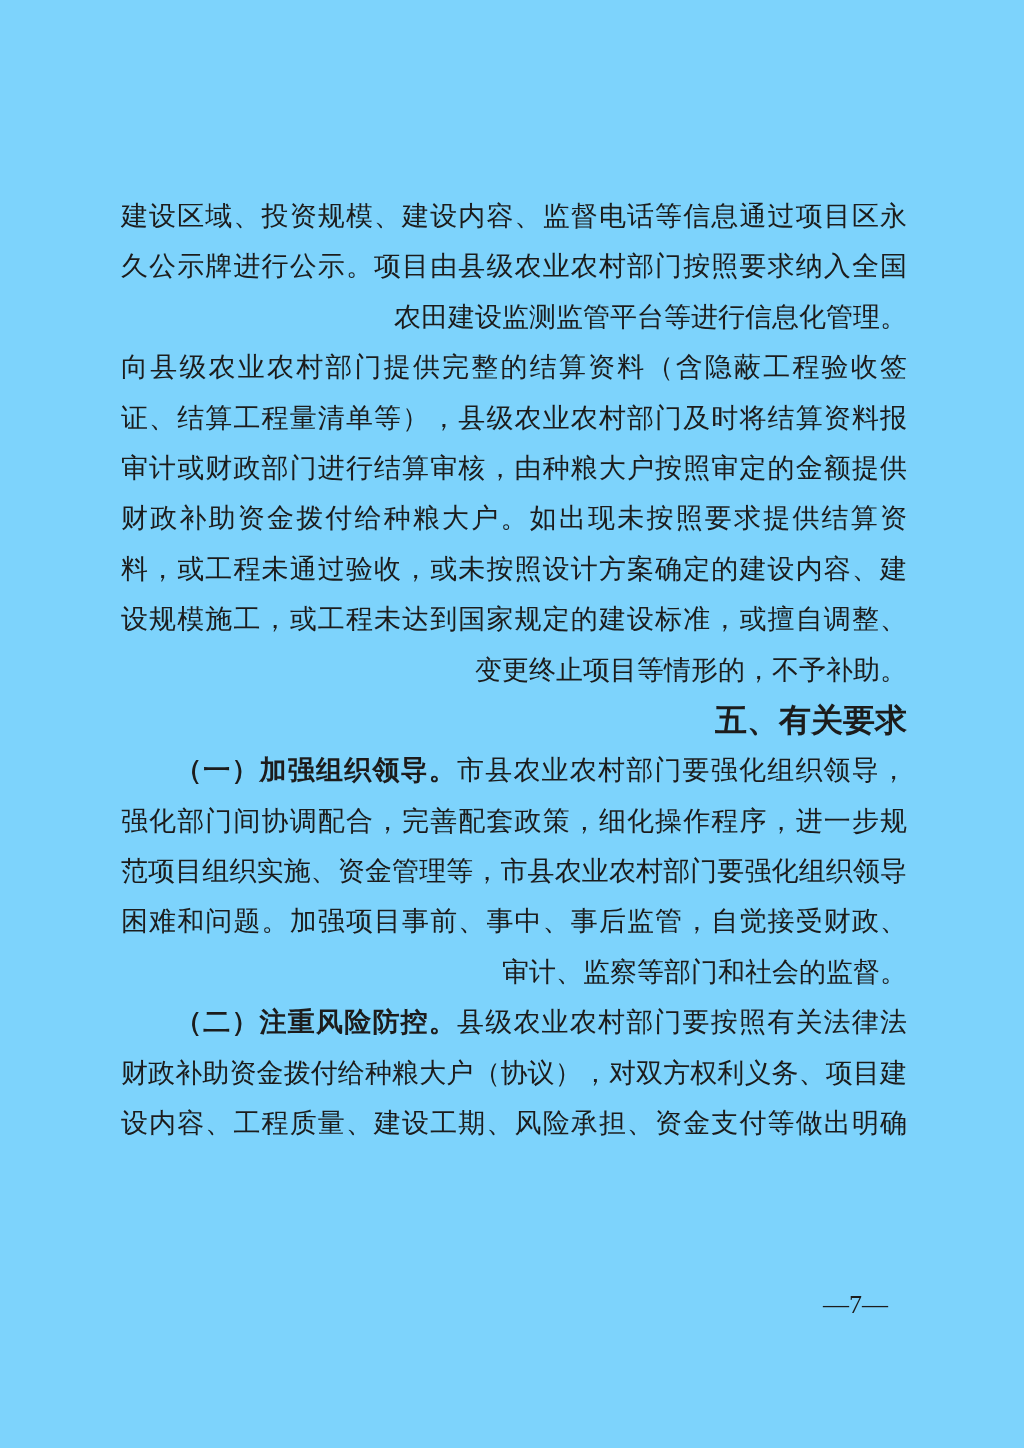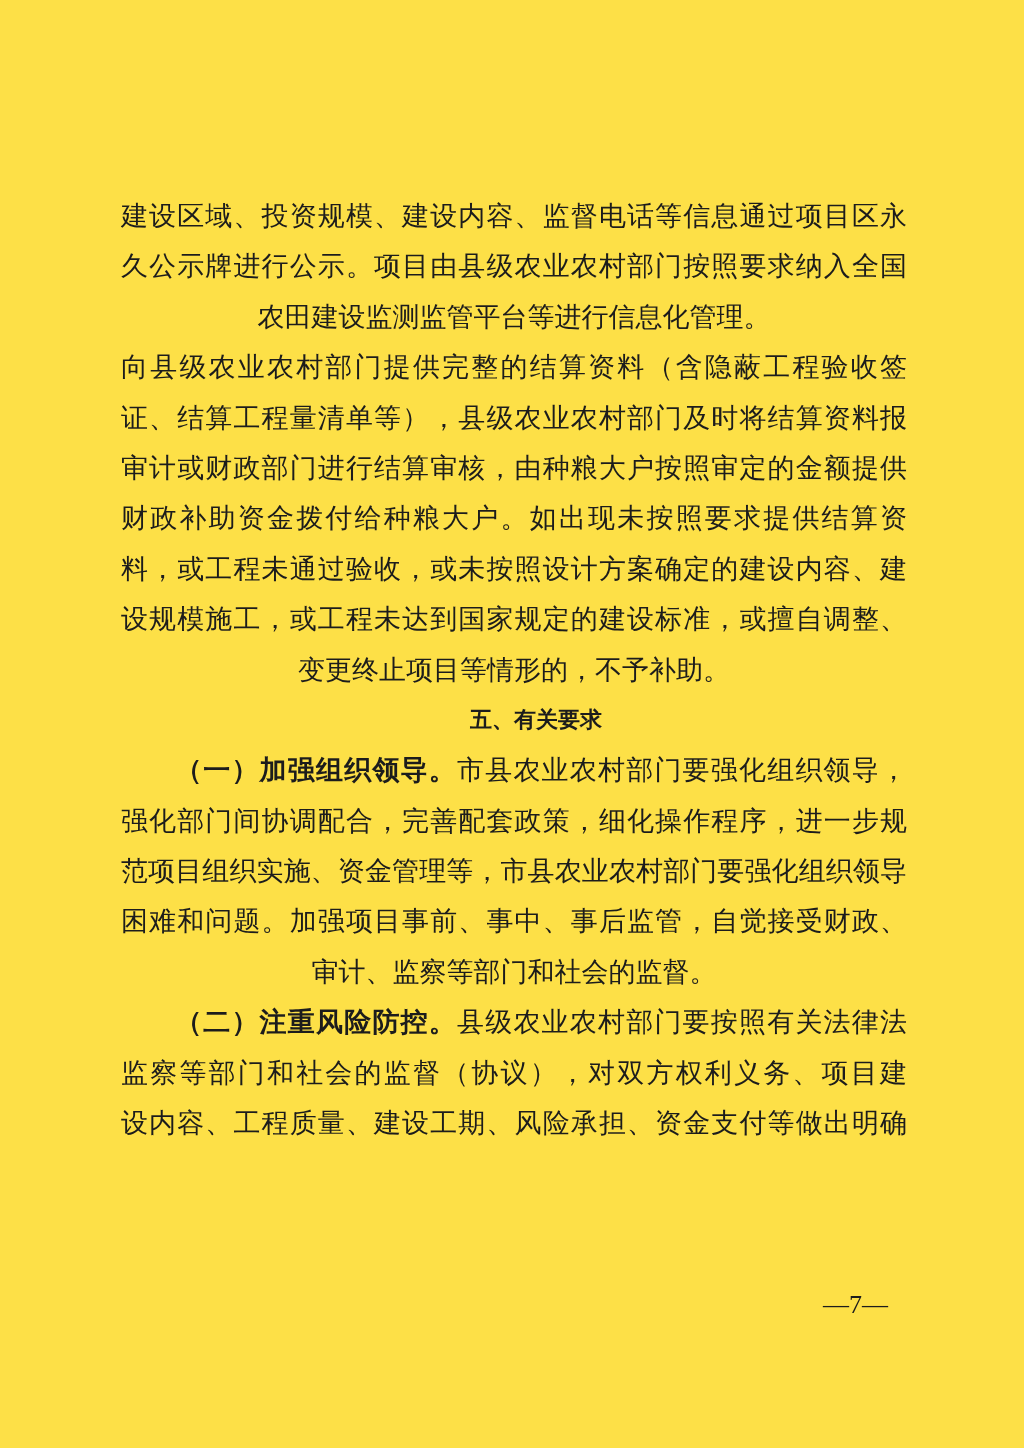--- a/index.html
+++ b/index.html
@@ -4,53 +4,53 @@
 <style>
   html, body {
     margin: 0;
     padding: 0;
     background: #ffffff;
   }
   .page {
     position: relative;
     width: 1024px;
     height: 1448px;
-    background: #fde047;
+    background: #7dd3fc;
     overflow: hidden;
     font-family: "Liberation Serif", "DejaVu Serif", serif;
     color: #1c1c1c;
   }
   .content {
     position: absolute;
     left: 121px;
     top: 191px;
     width: 786px;
   }
   .line {
     font-size: 27px;
     height: 50.4px;
     line-height: 50.4px;
     overflow: hidden;
     white-space: normal;
-    text-align: center;
+    text-align: right;
   }
   .line.justify {
     text-align: justify;
     text-align-last: justify;
   }
   .line.indent {
     text-indent: 2em;
   }
   .line .bold-run {
     font-weight: bold;
   }
   .line.heading {
     font-family: "Liberation Sans", "DejaVu Sans", sans-serif;
     font-weight: bold;
-    font-size: 22px;
+    font-size: 32px;
   }
   .page-number {
     position: absolute;
     right: 136px;
     top: 1285px;
     font-size: 26px;
     line-height: 40px;
     color: #1c1c1c;
     font-family: "Liberation Serif", "DejaVu Serif", serif;
   }
@@ -70,17 +70,17 @@
       <div class="line justify">料，或工程未通过验收，或未按照设计方案确定的建设内容、建</div>
       <div class="line justify">设规模施工，或工程未达到国家规定的建设标准，或擅自调整、</div>
       <div class="line">变更终止项目等情形的，不予补助。</div>
       <div class="line indent heading">五、有关要求</div>
       <div class="line justify indent"><span class="bold-run">（一）加强组织领导。</span>市县农业农村部门要强化组织领导，</div>
       <div class="line justify">强化部门间协调配合，完善配套政策，细化操作程序，进一步规</div>
       <div class="line justify">范项目组织实施、资金管理等，市县农业农村部门要强化组织领导</div>
       <div class="line justify">困难和问题。加强项目事前、事中、事后监管，自觉接受财政、</div>
       <div class="line">审计、监察等部门和社会的监督。</div>
       <div class="line justify indent"><span class="bold-run">（二）注重风险防控。</span>县级农业农村部门要按照有关法律法</div>
-      <div class="line justify">监察等部门和社会的监督（协议），对双方权利义务、项目建</div>
+      <div class="line justify">财政补助资金拨付给种粮大户（协议），对双方权利义务、项目建</div>
       <div class="line justify">设内容、工程质量、建设工期、风险承担、资金支付等做出明确</div>
     </div>
   <div class="page-number">—7—</div>
 </div>
 
 </body></html>

